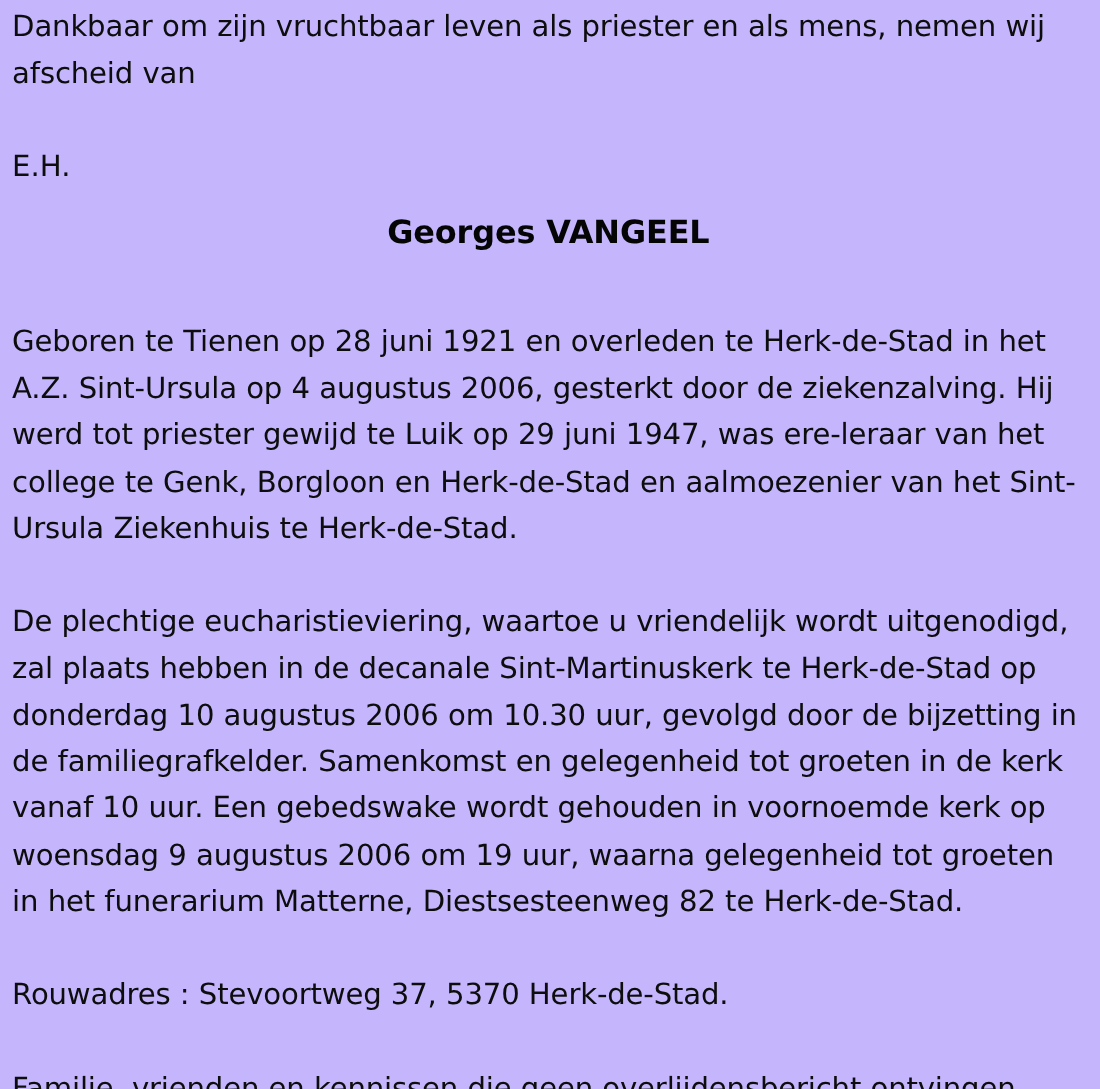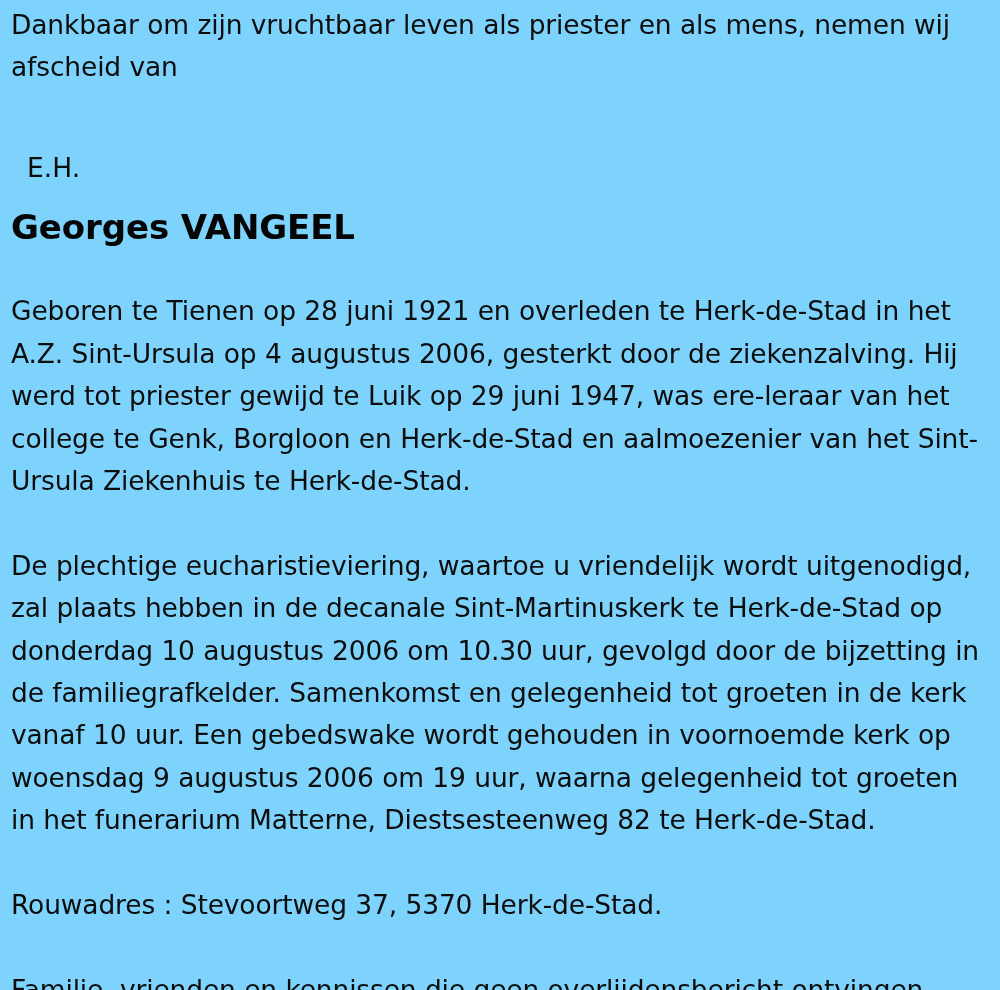--- a/index.html
+++ b/index.html
@@ -13,46 +13,47 @@
     overflow: hidden;
     font-family: "DejaVu Sans", "Liberation Sans", sans-serif;
     color: #0d0d0d;
     -webkit-font-smoothing: antialiased;
   }
   .sheet {
     box-sizing: border-box;
     width: 1000px;
     height: 990px;
     padding: 4px 14px 0 11px;
-    background: #7dd3fc;
+    background: #c4b5fd;
   }
   .block {
     font-size: 26.5px;
     line-height: 42.4px;
     letter-spacing: -0.15px;
     word-spacing: 0.2px;
     text-align: left;
     margin: 0;
     color: #0d0d0d;
   }
   .gap {
     height: 42.4px;
   }
   .name {
     font-weight: 700;
-    font-size: 34px;
+    font-size: 29px;
     line-height: 42.4px;
     letter-spacing: -0.1px;
-    margin: 0;
+    margin: 16px;
     color: #050505;
+    text-align: center;
   }
   .honorific {
     font-size: 26.5px;
     line-height: 42.4px;
-    margin: 16px;
+    margin: 0;
     color: #0d0d0d;
   }
 </style>
 </head>
 <body>
 
 <div class="sheet">
 
   <p class="block">Dankbaar om zijn vruchtbaar leven als priester en als mens, nemen wij afscheid van</p>
 

